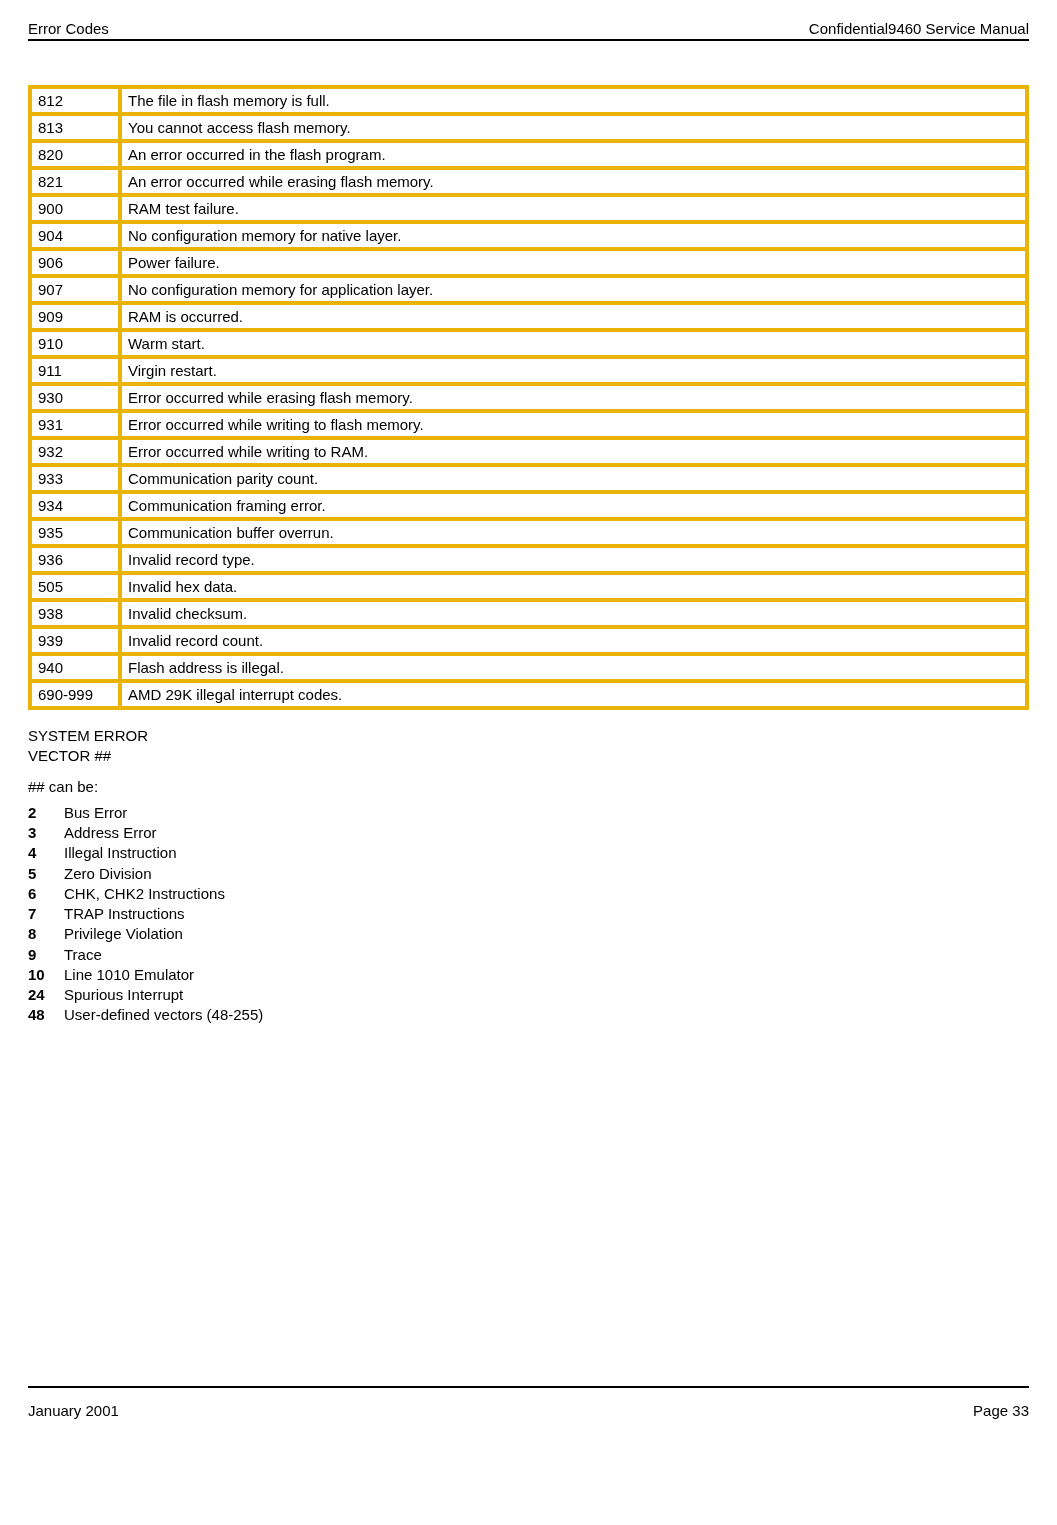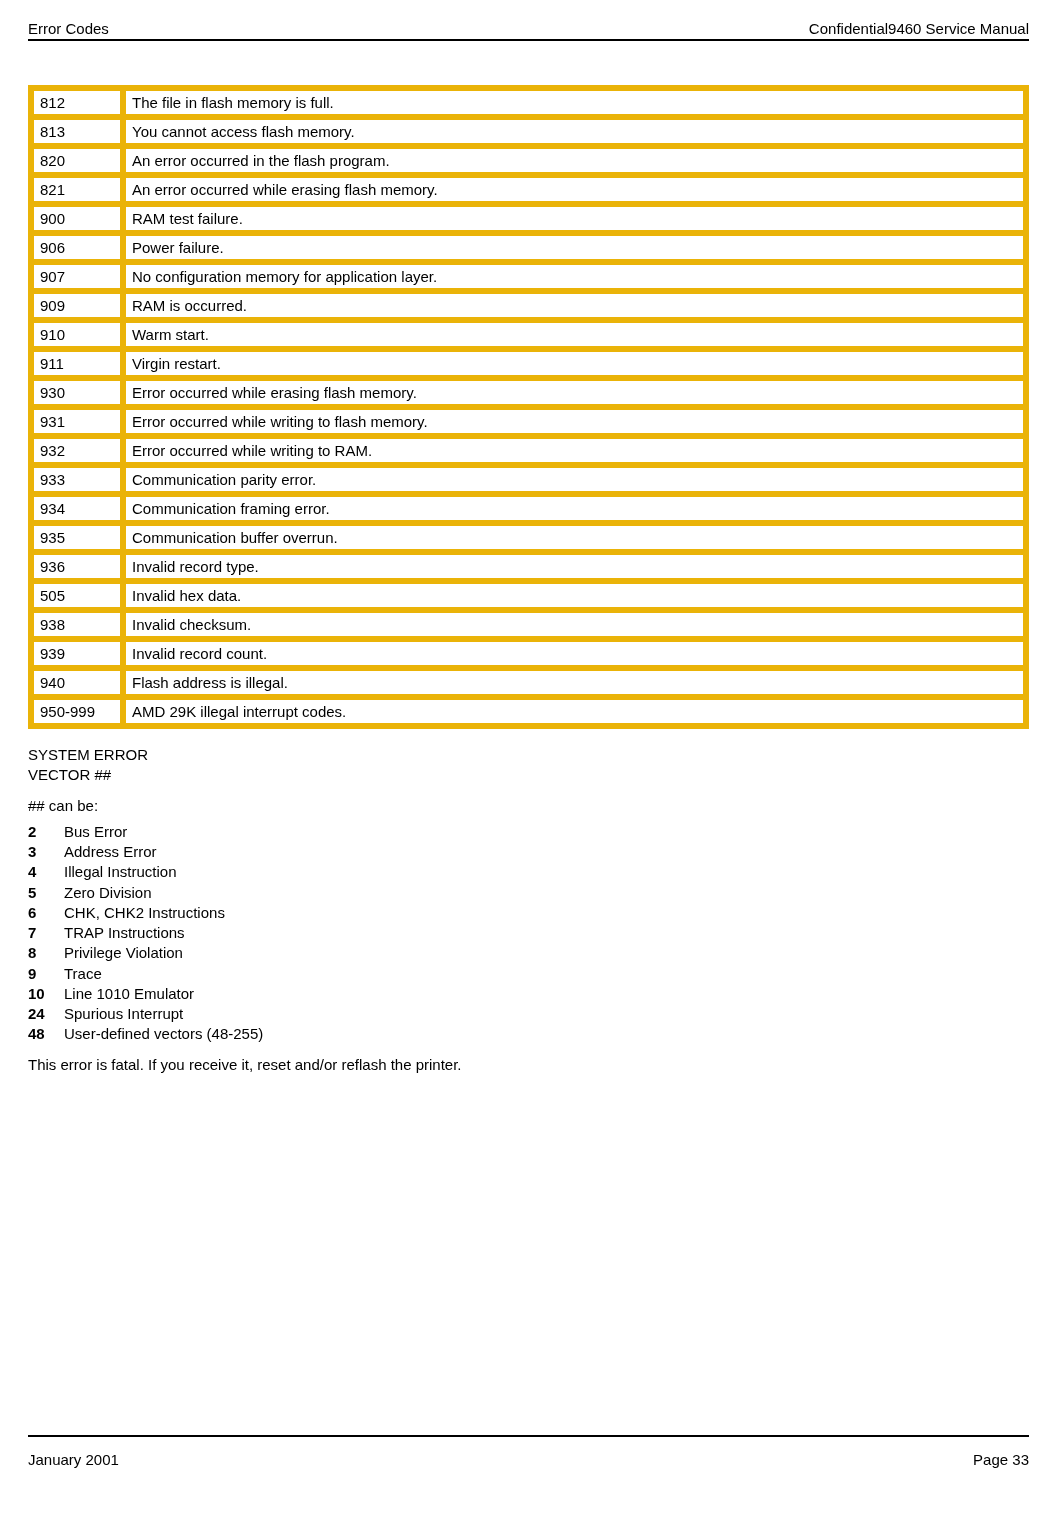--- a/index.html
+++ b/index.html
@@ -19,21 +19,21 @@
   .header-row { border-bottom: 2px solid #000; padding-bottom: 2px; }
   .footer-row { border-top: 2px solid #000; padding-top: 14px; margin-top: 360px; }
   .header-center { text-align: right; flex: 1; }
 
   table.error-table {
     border-collapse: collapse;
     width: 100%;
     margin-top: 44px;
   }
   table.error-table td {
-    border: 6px solid #eab308;
+    border: 4px solid #eab308;
     padding: 3px 6px;
     vertical-align: top;
   }
   table.error-table td.code-cell {
     width: 74px;
   }
 
   .sys-err {
     margin-top: 16px;
     line-height: 1.35;
@@ -75,20 +75,24 @@
       </tr>
       <tr>
         <td class="code-cell">821</td>
         <td>An error occurred while erasing flash memory.</td>
       </tr>
       <tr>
         <td class="code-cell">900</td>
         <td>RAM test failure.</td>
       </tr>
       <tr>
+        <td class="code-cell">904</td>
+        <td>No configuration memory for native layer.</td>
+      </tr>
+      <tr>
         <td class="code-cell">906</td>
         <td>Power failure.</td>
       </tr>
       <tr>
         <td class="code-cell">907</td>
         <td>No configuration memory for application layer.</td>
       </tr>
       <tr>
         <td class="code-cell">909</td>
         <td>RAM is occurred.</td>
@@ -108,21 +112,21 @@
       <tr>
         <td class="code-cell">931</td>
         <td>Error occurred while writing to flash memory.</td>
       </tr>
       <tr>
         <td class="code-cell">932</td>
         <td>Error occurred while writing to RAM.</td>
       </tr>
       <tr>
         <td class="code-cell">933</td>
-        <td>Communication parity error.</td>
+        <td>Communication parity count.</td>
       </tr>
       <tr>
         <td class="code-cell">934</td>
         <td>Communication framing error.</td>
       </tr>
       <tr>
         <td class="code-cell">935</td>
         <td>Communication buffer overrun.</td>
       </tr>
       <tr>
@@ -139,21 +143,21 @@
       </tr>
       <tr>
         <td class="code-cell">939</td>
         <td>Invalid record count.</td>
       </tr>
       <tr>
         <td class="code-cell">940</td>
         <td>Flash address is illegal.</td>
       </tr>
       <tr>
-        <td class="code-cell">950-999</td>
+        <td class="code-cell">690-999</td>
         <td>AMD 29K illegal interrupt codes.</td>
       </tr>
     </tbody>
 </table>
 
 <div class="sys-err">
   <div class="heading">SYSTEM ERROR</div>
   <div class="heading">VECTOR ##</div>
   <div class="subnote">## can be:</div>
   <table class="vector-list">
@@ -197,19 +201,18 @@
         <tr>
           <td class="num">24</td>
           <td class="desc">Spurious Interrupt</td>
         </tr>
         <tr>
           <td class="num">48</td>
           <td class="desc">User-defined vectors (48-255)</td>
         </tr>
       </tbody>
   </table>
-  <div class="closing">This error is fatal.  If you receive it, reset and/or reflash the printer.</div>
 </div>
 
 <div class="footer-row">
   <span>January 2001</span>
   <span>Page 33</span>
 </div>
 
 </body></html>

